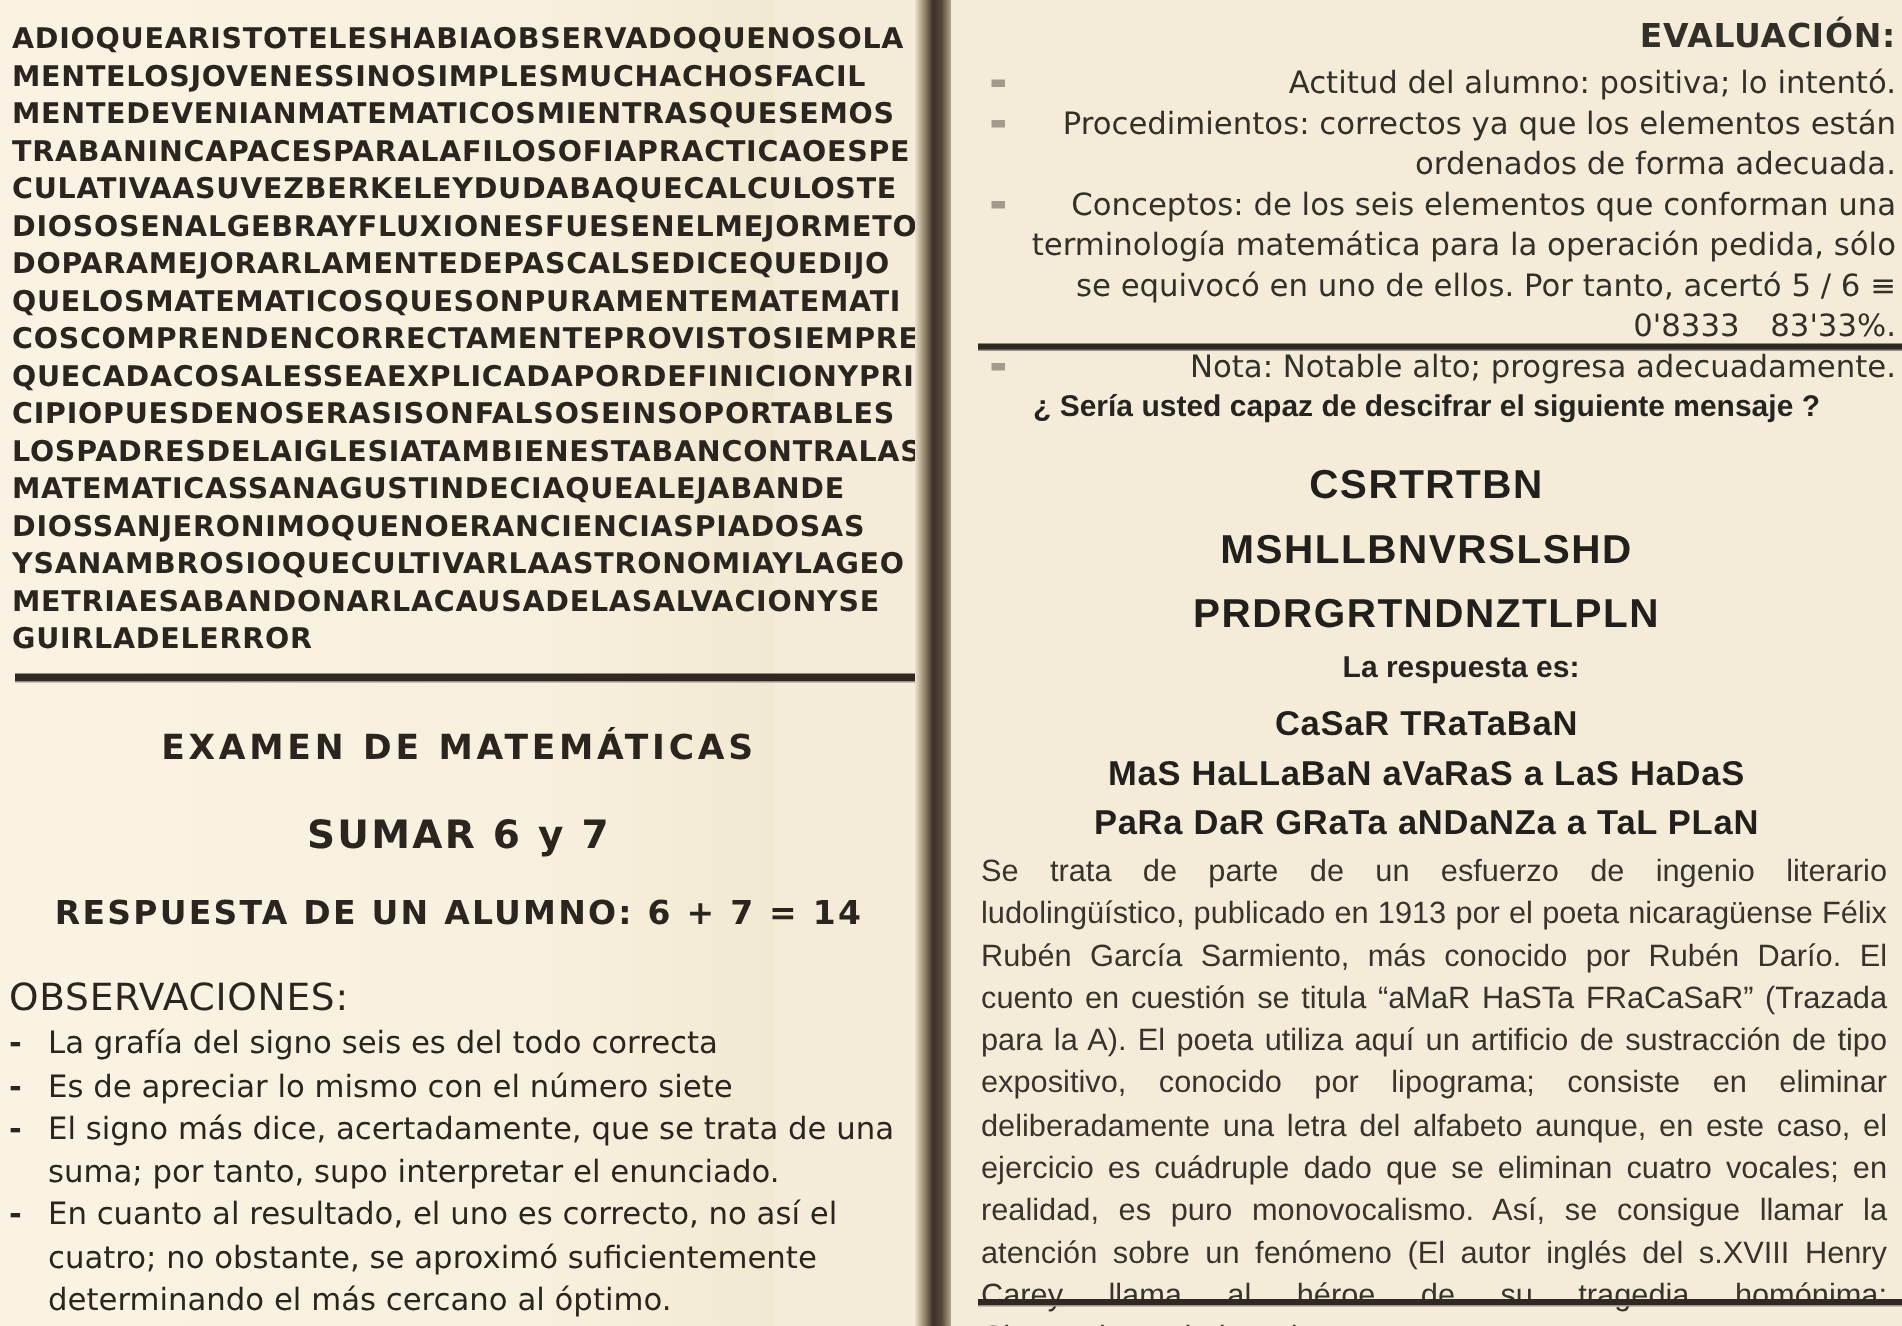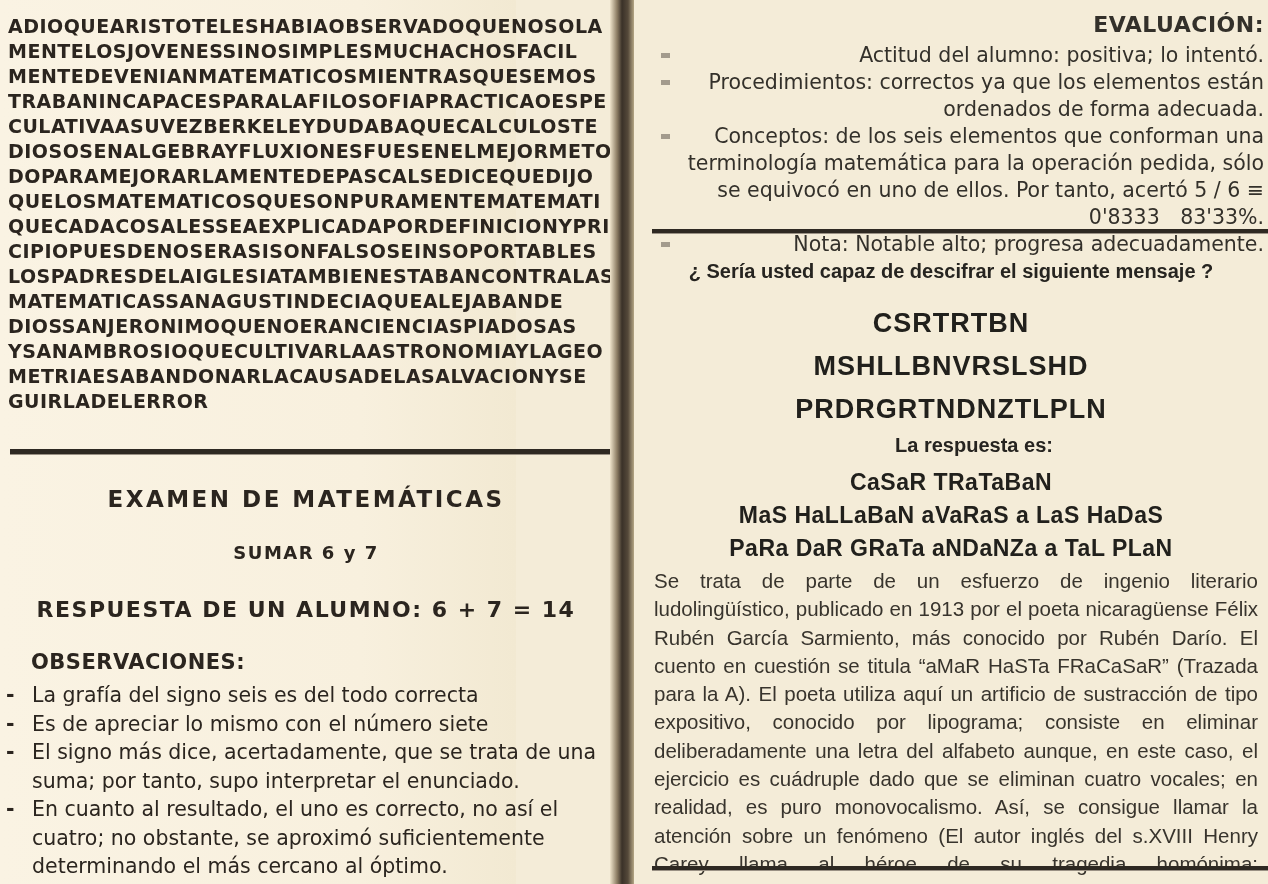--- a/index.html
+++ b/index.html
@@ -22,29 +22,29 @@
     white-space:nowrap;
   }
   .rule{background:#2e2922;box-shadow:0 1px 0 #9a9184;}
   .rule-left{position:absolute;top:449px;left:10px;width:600px;height:5px;}
   .exam-title{
     position:absolute;top:486px;left:0;width:612px;text-align:center;
     font-size:23px;font-weight:bold;letter-spacing:2.5px;
   }
   .exam-task{
     position:absolute;top:542px;left:0;width:612px;text-align:center;
-    font-size:18px;font-weight:bold;letter-spacing:1.5px;
+    font-size:26px;font-weight:bold;letter-spacing:1.5px;
   }
   .exam-answer{
     position:absolute;top:597px;left:0;width:612px;text-align:center;
     font-size:22px;font-weight:bold;letter-spacing:1.5px;
   }
   .obs-heading{
     position:absolute;top:650px;left:6px;
-    font-size:21px;font-weight:700;letter-spacing:.5px;margin-left:25px;
+    font-size:25px;font-weight:400;letter-spacing:.5px;
   }
   .obs-list{
     position:absolute;top:681px;left:6px;width:604px;
     margin:0;padding:0;list-style:none;
     font-size:20.5px;line-height:28.5px;font-weight:500;
   }
   .obs-list li{padding-left:26px;}
   .obs-dash{display:inline-block;width:26px;margin-left:-26px;font-weight:bold;}
 
   
@@ -102,20 +102,21 @@
 
     <div class="caps-block">
       <div class="caps-line">ADIOQUEARISTOTELESHABIAOBSERVADOQUENOSOLA</div>
       <div class="caps-line">MENTELOSJOVENESSINOSIMPLESMUCHACHOSFACIL</div>
       <div class="caps-line">MENTEDEVENIANMATEMATICOSMIENTRASQUESEMOS</div>
       <div class="caps-line">TRABANINCAPACESPARALAFILOSOFIAPRACTICAOESPE</div>
       <div class="caps-line">CULATIVAASUVEZBERKELEYDUDABAQUECALCULOSTE</div>
       <div class="caps-line">DIOSOSENALGEBRAYFLUXIONESFUESENELMEJORMETO</div>
       <div class="caps-line">DOPARAMEJORARLAMENTEDEPASCALSEDICEQUEDIJO</div>
       <div class="caps-line">QUELOSMATEMATICOSQUESONPURAMENTEMATEMATI</div>
+      <div class="caps-line">COSCOMPRENDENCORRECTAMENTEPROVISTOSIEMPRE</div>
       <div class="caps-line">QUECADACOSALESSEAEXPLICADAPORDEFINICIONYPRIN</div>
       <div class="caps-line">CIPIOPUESDENOSERASISONFALSOSEINSOPORTABLES</div>
       <div class="caps-line">LOSPADRESDELAIGLESIATAMBIENESTABANCONTRALAS</div>
       <div class="caps-line">MATEMATICASSANAGUSTINDECIAQUEALEJABANDE</div>
       <div class="caps-line">DIOSSANJERONIMOQUENOERANCIENCIASPIADOSAS</div>
       <div class="caps-line">YSANAMBROSIOQUECULTIVARLAASTRONOMIAYLAGEO</div>
       <div class="caps-line">METRIAESABANDONARLACAUSADELASALVACIONYSE</div>
       <div class="caps-line">GUIRLADELERROR</div>
     </div>
 

